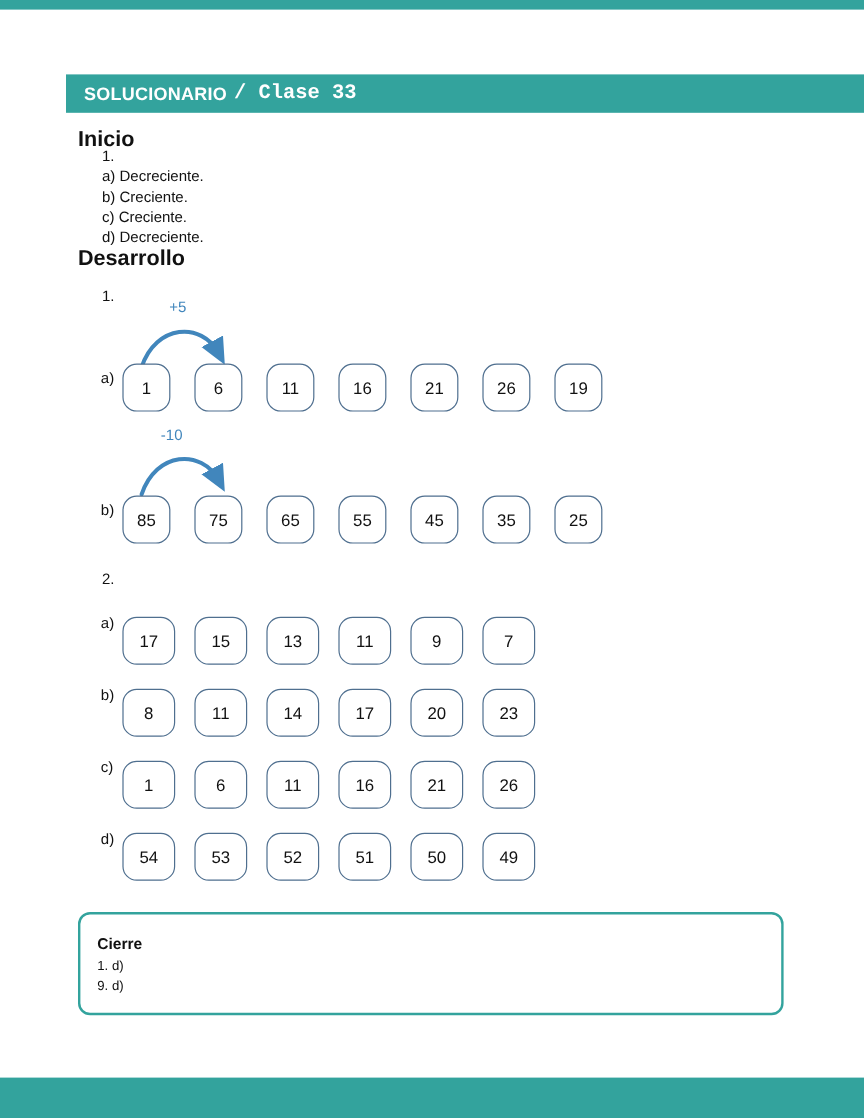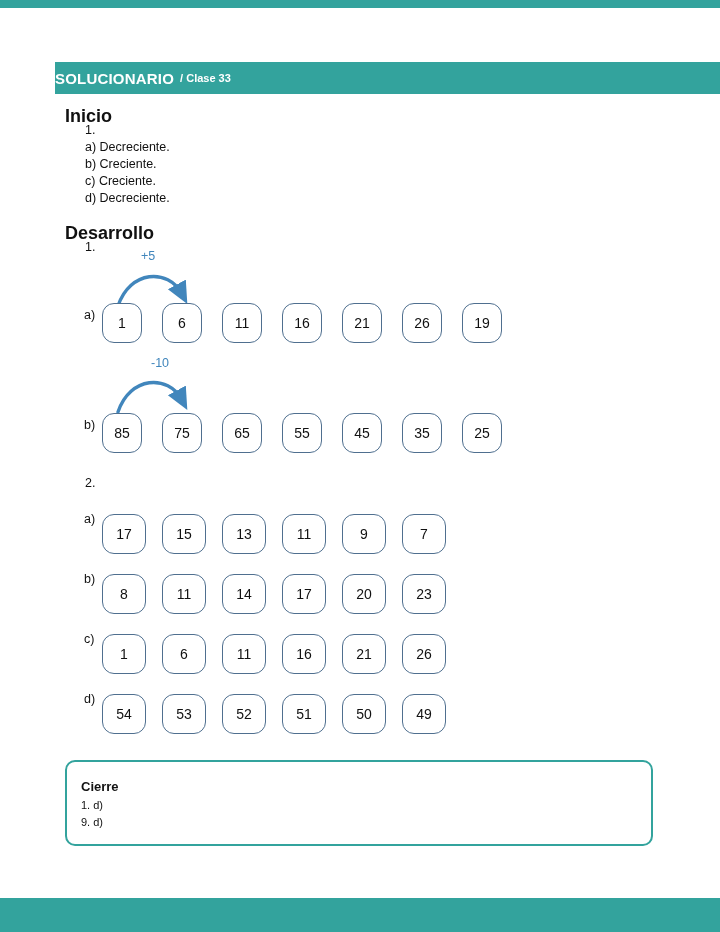--- a/index.html
+++ b/index.html
@@ -9,23 +9,23 @@
   }
   *{margin:0;padding:0;box-sizing:border-box;}
   html,body{background:#ffffff;}
   body{font-family:"Liberation Sans",sans-serif;color:#111;}
   .page{position:relative;width:720px;height:932px;background:#fff;overflow:hidden;}
 
   .top-strip{position:absolute;top:0;left:0;width:720px;height:8px;background:var(--teal);}
   .bottom-band{position:absolute;left:0;bottom:0;width:720px;height:34px;background:var(--teal);}
 
   .header-band{position:absolute;top:62px;left:55px;right:0;height:32px;background:var(--teal);
-    display:flex;align-items:center;color:#fff;}
+    display:flex;align-items:center;padding-left:15px;color:#fff;}
   .h-title{font-weight:bold;font-size:15px;letter-spacing:.2px;}
-  .h-sub{font-weight:bold;font-size:11px;margin-left:6px;}
+  .h-sub{font-weight:bold;font-size:17px;margin-left:6px;font-family:Liberation Mono, monospace;}
 
   .heading{position:absolute;left:65px;font-weight:bold;font-size:18px;}
   .line{position:absolute;left:85px;font-size:12.5px;}
 
   .seq-label{position:absolute;left:84px;font-size:12.5px;}
   .boxes{position:absolute;left:102px;display:flex;}
   .gap20{gap:20px;}
   .gap16{gap:16px;}
   .num-box{height:40px;border:1.6px solid var(--box-border);border-radius:12px;background:#fff;
     display:flex;align-items:center;justify-content:center;font-size:14px;color:#111;}
@@ -52,21 +52,21 @@
     <span class="h-sub">/ Clase 33</span>
   </div>
 
   <div class="heading" style="top:106px">Inicio</div>
   <div class="line" style="top:123px">1.</div>
   <div class="line" style="top:140px">a) Decreciente.</div>
   <div class="line" style="top:157px">b) Creciente.</div>
   <div class="line" style="top:174px">c) Creciente.</div>
   <div class="line" style="top:191px">d) Decreciente.</div>
 
-  <div class="heading" style="top:223px">Desarrollo</div>
+  <div class="heading" style="top:205px">Desarrollo</div>
   <div class="line" style="top:240px">1.</div>
 
   <div class="arrow-label" style="top:249px;left:141px">+5</div>
   <div class="arrow-wrap" style="top:262px;left:106px">
     <svg width="92" height="46" viewBox="0 0 92 46">
       <defs>
         <marker id="ah1" markerWidth="7" markerHeight="7" refX="3.2" refY="3" orient="auto">
           <path d="M0,0 L6.5,3 L0,6 Z" fill="currentColor"></path>
         </marker>
       </defs>
@@ -77,21 +77,21 @@
   <div class="boxes gap20" style="top:303px">
     <div class="num-box w40">1</div>
     <div class="num-box w40">6</div>
     <div class="num-box w40">11</div>
     <div class="num-box w40">16</div>
     <div class="num-box w40">21</div>
     <div class="num-box w40">26</div>
     <div class="num-box w40">19</div>
   </div>
 
-  <div class="arrow-label" style="top:356px;left:151px">-10</div>
+  <div class="arrow-label" style="top:356px;left:134px">-10</div>
   <div class="arrow-wrap" style="top:370px;left:106px">
     <svg width="92" height="44" viewBox="0 0 92 44">
       <defs>
         <marker id="ah2" markerWidth="7" markerHeight="7" refX="3.2" refY="3" orient="auto">
           <path d="M0,0 L6.5,3 L0,6 Z" fill="currentColor"></path>
         </marker>
       </defs>
       <path d="M12,42 C24,6 62,4 76,30" fill="none" stroke="currentColor" stroke-width="3.4" stroke-linecap="round" marker-end="url(#ah2)"></path>
     </svg>
   </div>

